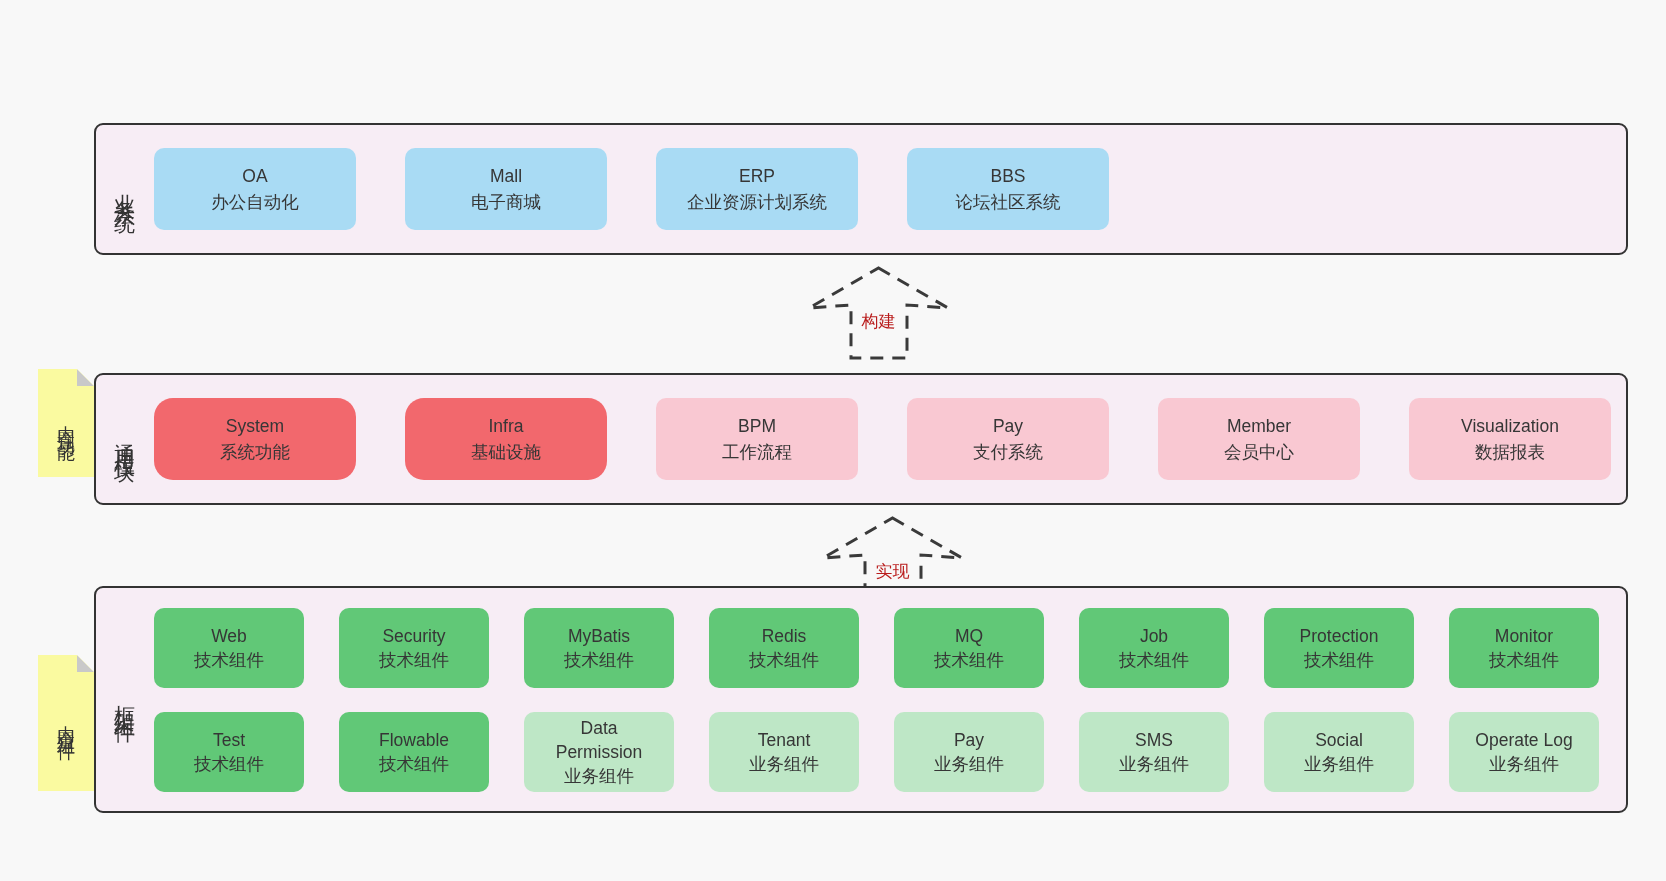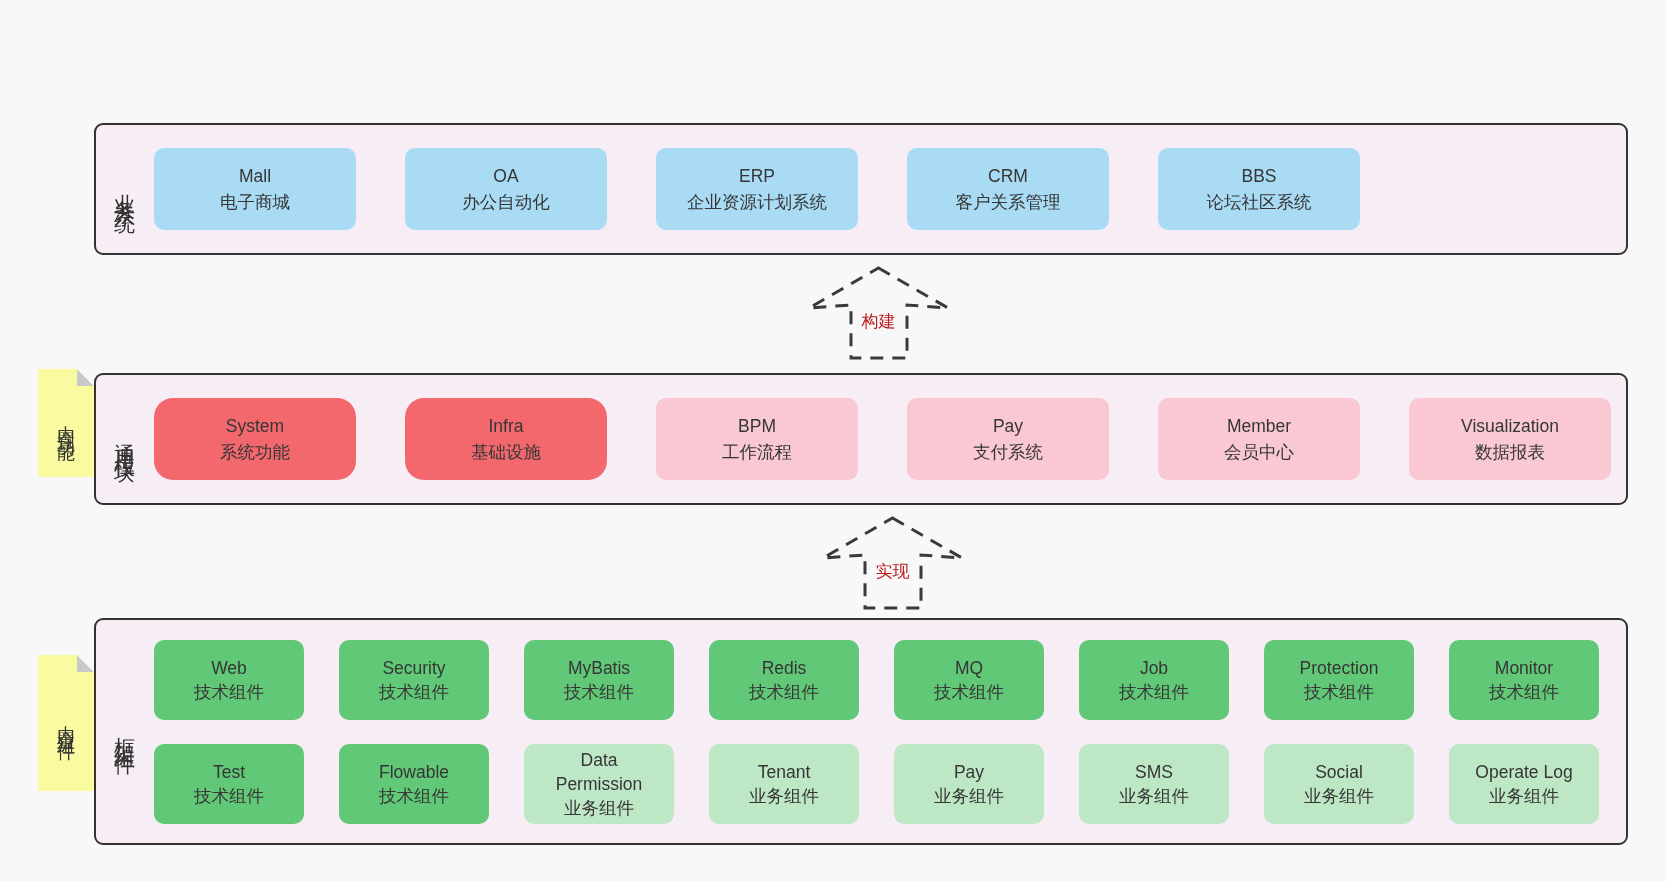--- a/index.html
+++ b/index.html
@@ -5,21 +5,21 @@
   * { margin:0; padding:0; box-sizing:border-box; }
   html,body { background:#f8f8f8; }
   body { font-family:"Liberation Sans","DejaVu Sans",sans-serif; color:#363636; }
   .canvas { position:relative; width:1666px; height:881px; background:#f8f8f8; overflow:hidden; }
 
   
   .panel { position:absolute; left:94px; width:1534px; background:#f7edf5;
            border:2px solid #333333; border-radius:9px; display:flex; align-items:center; }
   .panel-top    { top:123px; height:132px; }
   .panel-mid    { top:373px; height:132px; }
-  .panel-bottom { top:618px; height:227px; }
+  .panel-bottom { top:586px; height:227px; }
 
   .label-col { width:58px; flex:0 0 58px; display:flex; align-items:center; justify-content:center; height:100%; }
   .v-label { writing-mode:vertical-rl; text-orientation:upright; font-size:21px;
              letter-spacing:6px; color:#333; line-height:1; }
 
   .row6 { display:grid; grid-template-columns:repeat(6,202px); gap:49px; }
   .rows8 { display:flex; flex-direction:column; gap:24px; }
   .row8 { display:grid; grid-template-columns:repeat(8,150px); gap:35px; }
 
   
@@ -58,34 +58,30 @@
 <body>
 
 <div class="canvas">
 
   <section class="panel panel-top">
     <div class="label-col">
       <div class="v-label">业务系统</div>
     </div>
     <div class="row6">
       <div class="box blue">
+        <div class="en">OA</div>
+        <div class="zh">办公自动化</div>
+      </div>
+      <div class="box blue">
         <div class="en">Mall</div>
         <div class="zh">电子商城</div>
       </div>
       <div class="box blue">
-        <div class="en">OA</div>
-        <div class="zh">办公自动化</div>
-      </div>
-      <div class="box blue">
         <div class="en">ERP</div>
         <div class="zh">企业资源计划系统</div>
-      </div>
-      <div class="box blue">
-        <div class="en">CRM</div>
-        <div class="zh">客户关系管理</div>
       </div>
       <div class="box blue">
         <div class="en">BBS</div>
         <div class="zh">论坛社区系统</div>
       </div>
     </div>
   </section>
 
   <div class="arrow arrow-build">
     <svg viewBox="0 0 145 94">

